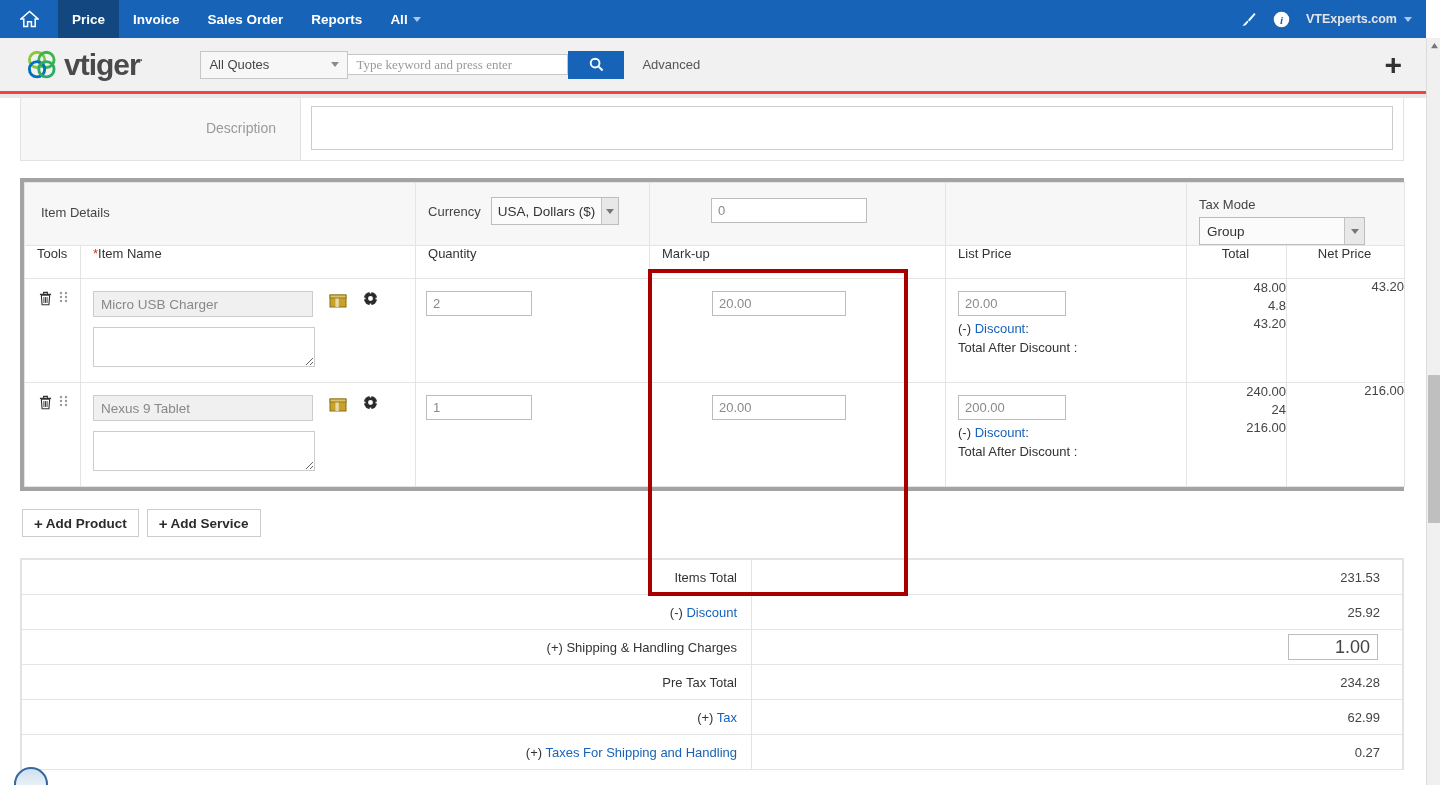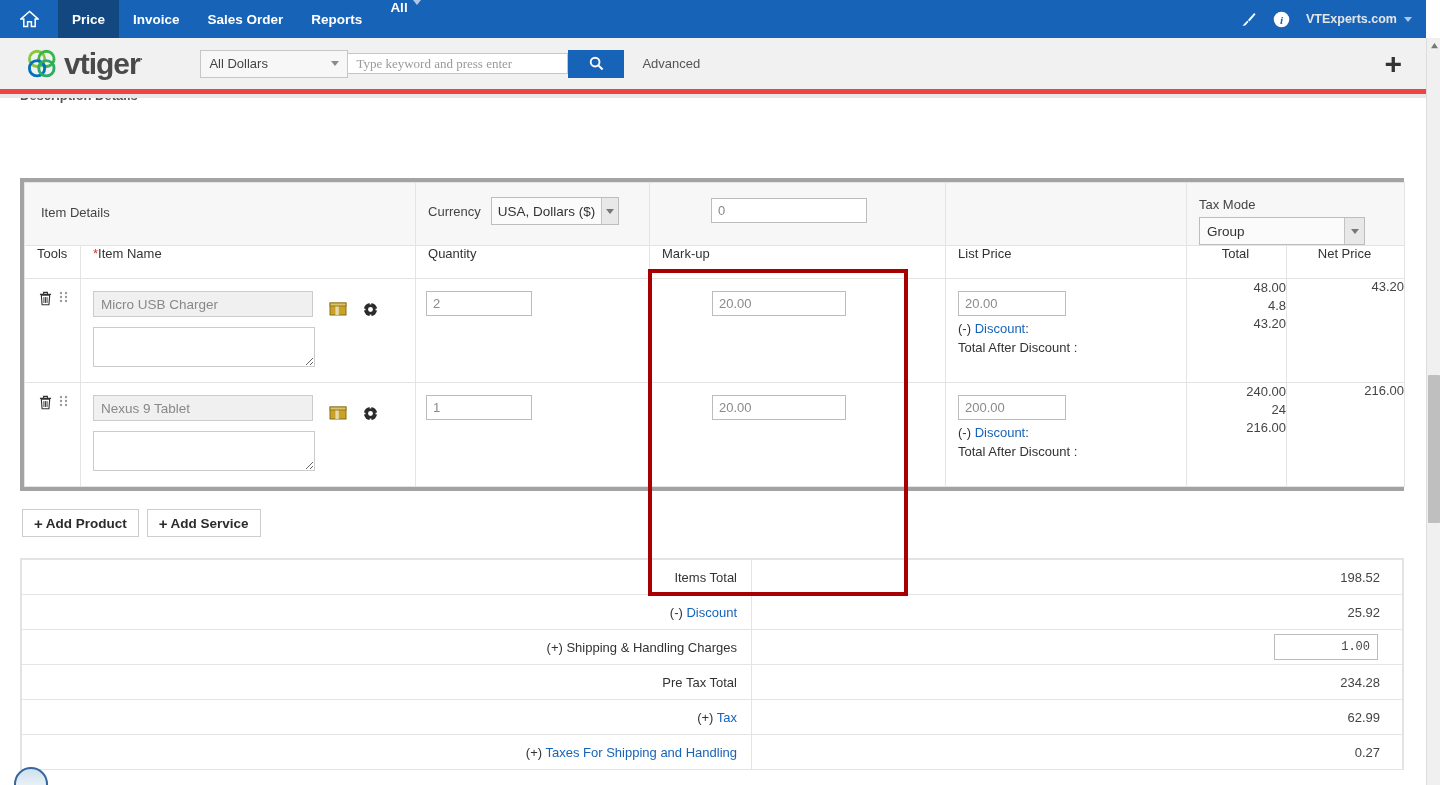--- a/index.html
+++ b/index.html
@@ -22,35 +22,35 @@
   .nav-home{
     width:58px; display:flex; align-items:center; justify-content:center;
     color:#fff; font-size:17px; cursor:pointer;
   }
   .nav-item{
     display:flex; align-items:center; padding:0 14px;
     color:#fff; font-size:13.5px; font-weight:bold; cursor:pointer;
     white-space:nowrap;
   }
   .nav-item.active{ background:#13477f; }
-  .nav-all{ display:flex; align-items:flex-start; gap:5px; }
+  .nav-all{ display:flex; align-items:center; gap:5px; }
   .caret-dn{
     width:0;height:0;border-left:4px solid transparent;border-right:4px solid transparent;
     border-top:5px solid rgba(255,255,255,.65); display:inline-block;
   }
   .nav-right{
     margin-left:auto; display:flex; align-items:center; gap:16px; padding-right:14px;
   }
   .nav-icon{ color:#fff; display:flex; align-items:center; cursor:pointer; }
   .nav-user{ color:#e5e5e5; font-size:12.5px; font-weight:bold; display:flex; align-items:center; gap:7px; cursor:pointer;}
 
   
   .header{
     position:absolute; top:38px; left:0; width:1426px; height:56px;
-    background:#f1f1f1; border-bottom:5px solid #ef4444;
+    background:#f1f1f1; border-bottom:3px solid #ef4444;
     display:flex; align-items:center;
   }
   .logo{ margin-left:26px; display:flex; align-items:center; gap:4px; }
   .logo-mark{ width:34px; height:30px; }
   .logo-text{
     font-size:30px; font-weight:bold; color:#4a4a4a; letter-spacing:-1px;
     font-family:"Liberation Sans", sans-serif; line-height:1;
   }
   .logo-text sup{ font-size:11px; vertical-align:super; }
   .searchwrap{ margin-left:58px; display:flex; align-items:center; }
@@ -148,21 +148,21 @@
     text-align:left; padding:0 0 0 12px; vertical-align:middle;
   }
   .hdr-row th.num{ text-align:center; padding-right:14px; }
   .req{ color:#d9332b; }
 
   .item-row td{ height:104px; background:#fff; padding:0; }
   .tools-cell{ padding:12px 0 0 14px; display:flex; gap:7px; align-items:flex-start; }
   .icon-trash{ cursor:pointer; }
   .icon-drag{ cursor:move; }
   .name-cell{ padding:12px 0 0 12px; }
-  .name-top{ display:flex; align-items:flex-end; gap:16px; }
+  .name-top{ display:flex; align-items:flex-start; gap:16px; }
   .name-input{
     width:220px; height:26px; background:#f0f0f0; border:1px solid #ccc;
     padding:0 7px; font-size:13.5px; color:#888;
     font-family:"Liberation Sans", sans-serif;
   }
   .icon-pkg{ width:18px;height:18px; cursor:pointer; }
   .icon-gear-blk{ width:15px;height:15px; cursor:pointer;}
   .name-textarea{
     margin-top:10px; width:222px; height:40px; border:1px solid #ccc; resize:both;
     font-family:"Liberation Sans", sans-serif; font-size:13px; background:#fff;
@@ -211,24 +211,24 @@
   .summary{
     position:absolute; top:464px; left:20px; width:1384px;
     border:1px solid #e2e2e2; border-bottom:none;
   }
   table.sum{ width:100%; border-collapse:collapse; table-layout:fixed; }
   table.sum td{ border:1px solid #e4e4e4; height:35px; font-size:13px; }
   td.sum-label{ text-align:right; padding-right:14px; color:#333; width:730px; }
   td.sum-val{ text-align:right; padding-right:22px; color:#444; }
   .sum-link{ color:#1763b8; text-decoration:none; cursor:pointer; }
   .sh-input{
-    width:104px; height:26px; border:1px solid #bcbcbc; background:#fff;
-    text-align:right; padding:0 7px; font-size:12px; color:#444;
+    width:90px; height:26px; border:1px solid #bcbcbc; background:#fff;
+    text-align:right; padding:0 7px; font-size:18px; color:#444;
     float:right; margin-right:2px;
-    font-family:Liberation Mono, monospace;
+    font-family:Liberation Sans, sans-serif;
   }
 
   
   .vscroll{
     position:absolute; top:38px; right:0; width:14px; height:747px; background:#f0f0f0;
     border-left:1px solid #dcdcdc;
   }
   .vscroll .up{
     position:absolute; top:0; left:0; width:14px; height:14px;
     display:flex;align-items:center;justify-content:center;
@@ -299,40 +299,46 @@
       <circle cx="13" cy="11" r="9" fill="none" stroke="#8cc63f" stroke-width="3.4"></circle>
       <circle cx="24" cy="11" r="9" fill="none" stroke="#39b54a" stroke-width="3.4"></circle>
       <circle cx="13" cy="22" r="9" fill="none" stroke="#0071bc" stroke-width="3.4"></circle>
       <circle cx="24" cy="22" r="9" fill="none" stroke="#2eac66" stroke-width="3.4"></circle>
     </svg>
     <div class="logo-text"><span>vtiger</span><sup>·</sup></div>
   </div>
 
   <div class="searchwrap">
     <div class="sel-records">
-      <span>All Dollars</span>
+      <span>All Quotes</span>
       <span class="cdn"></span>
     </div>
     <input class="search-input" value="" placeholder="Type keyword and press enter" style="">
     <button class="search-btn">
       <svg width="15" height="15" viewBox="0 0 16 16">
           <circle cx="6.5" cy="6.5" r="4.7" fill="none" stroke="#fff" stroke-width="2"></circle>
           <line x1="10" y1="10" x2="14.5" y2="14.5" stroke="#fff" stroke-width="2.2"></line>
         </svg>
     </button>
     <span class="adv-link">Advanced</span>
   </div>
 
   <div class="plus-btn">+</div>
 </div>
 
 <div class="content">
 
   <div class="desc-title">Description Details</div>
 
+  <div class="desc-block">
+    <div class="desc-label-cell">Description</div>
+    <div class="desc-field-cell">
+      <textarea class="desc-textarea" style=""></textarea>
+    </div>
+  </div>
 
   <div class="items-wrap">
     <table class="items">
       <colgroup>
         <col style="width:56px">
           <col style="width:335px">
           <col style="width:234px">
         <col style="width:296px">
           <col style="width:241px">
           <col style="width:100px">
@@ -546,21 +552,21 @@
       <span class="pl">+</span>
         <span>Add Service</span>
     </button>
   </div>
 
   <div class="summary">
     <table class="sum">
       <tbody>
           <tr>
         <td class="sum-label">Items Total</td>
-        <td class="sum-val">198.52</td>
+        <td class="sum-val">231.53</td>
       </tr>
       <tr>
         <td class="sum-label">
           <span>(-)</span>
           <a class="sum-link">Discount</a>
         </td>
         <td class="sum-val">25.92</td>
       </tr>
       <tr>
         <td class="sum-label">

